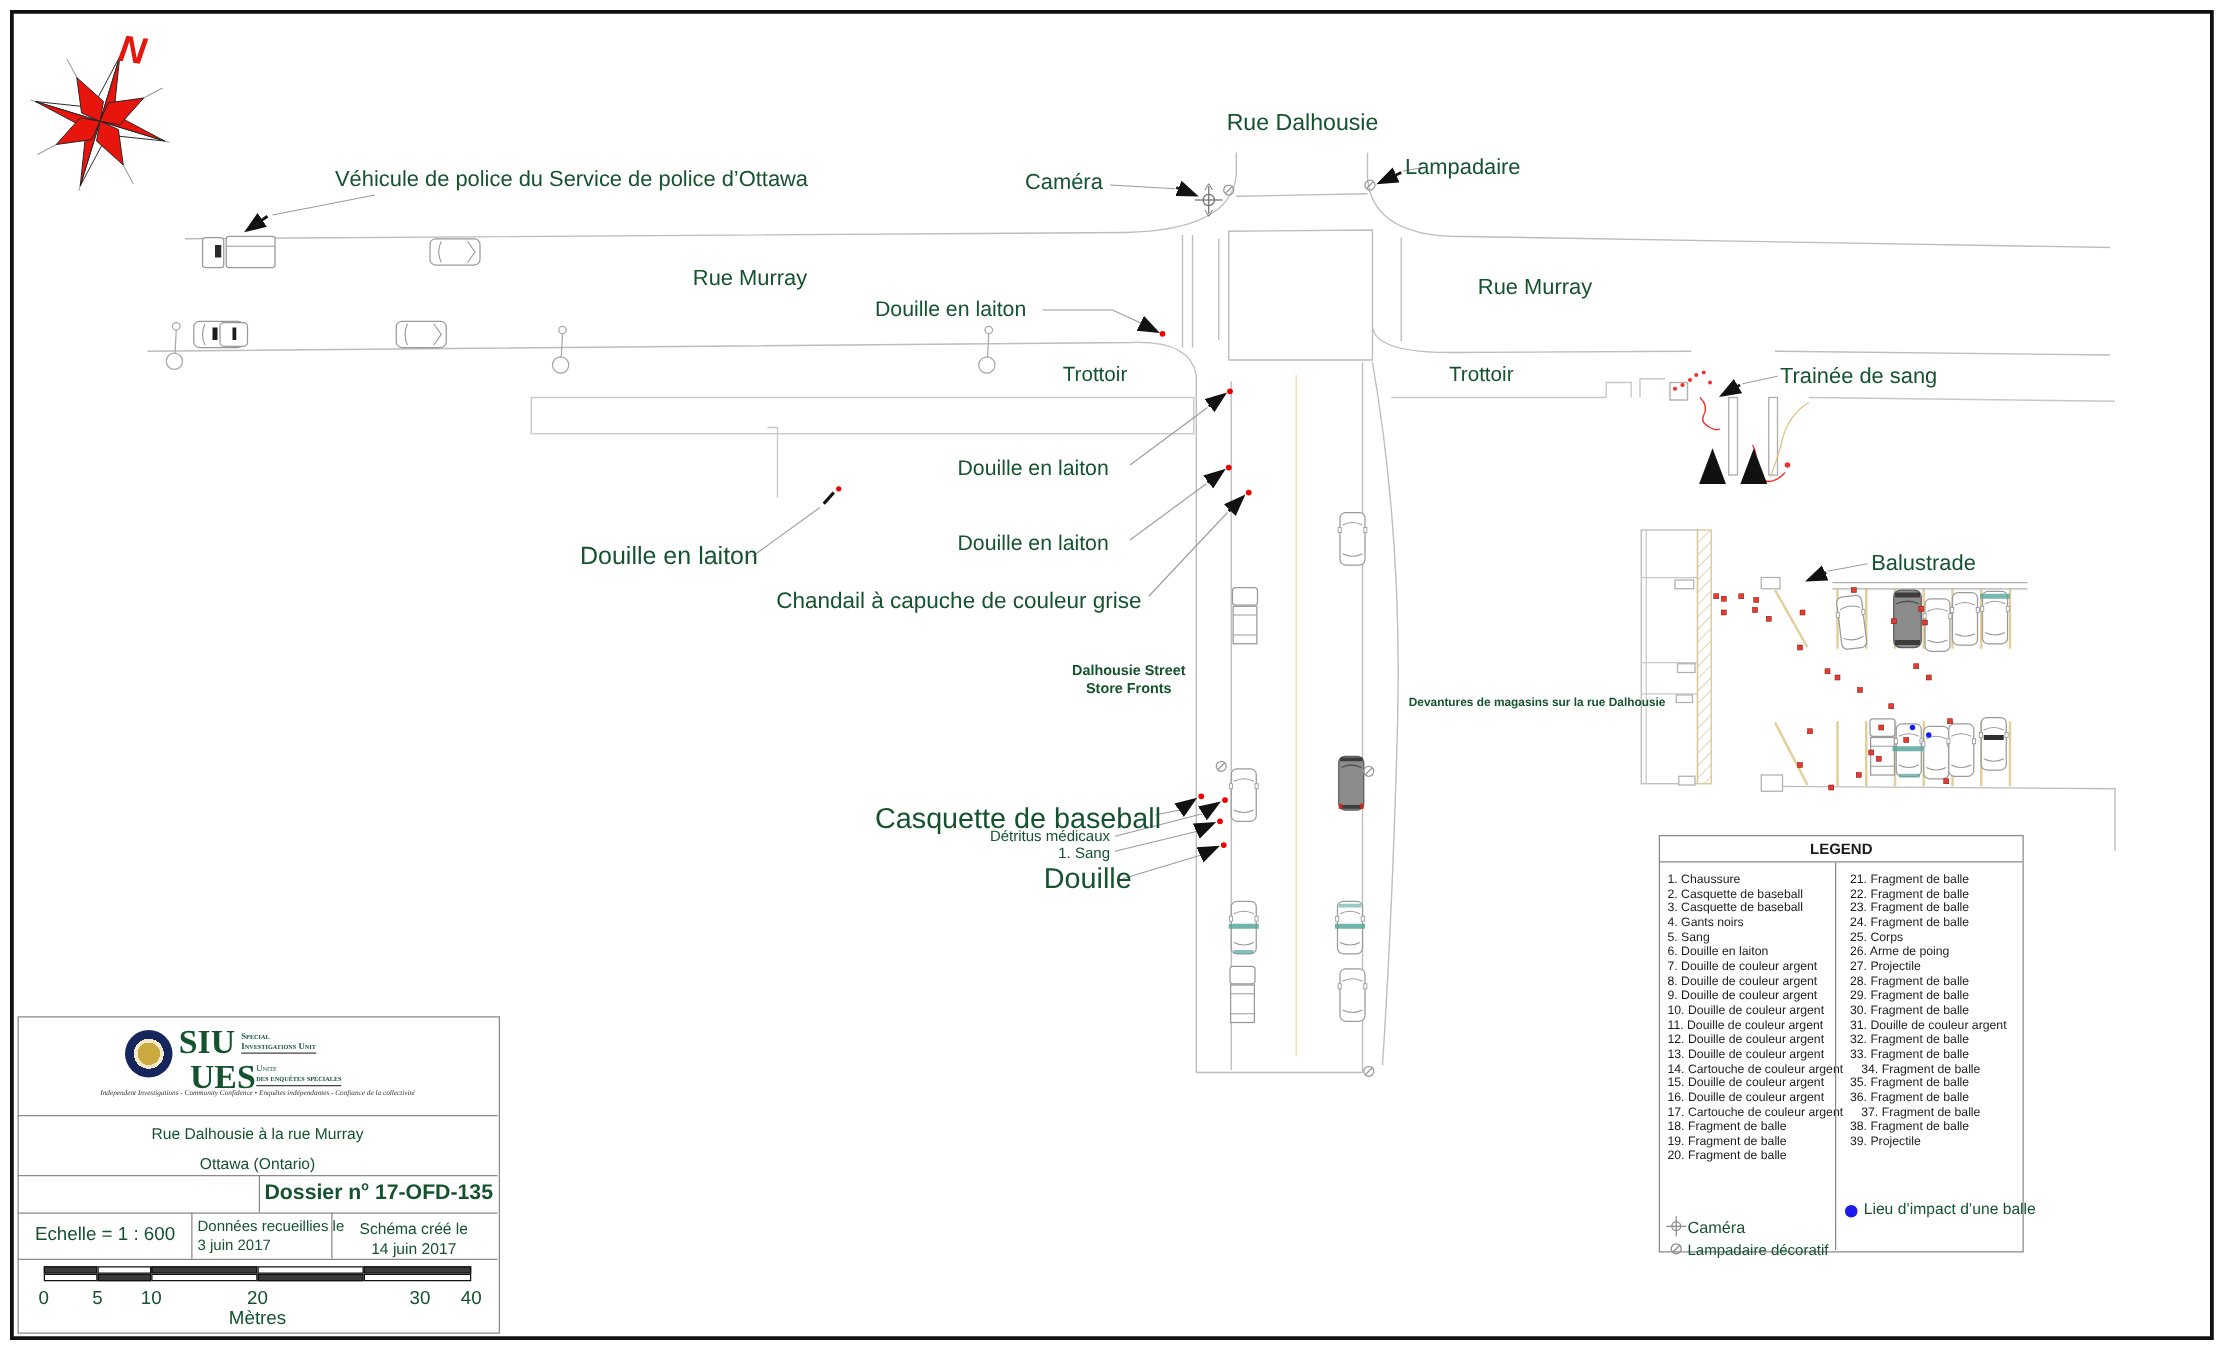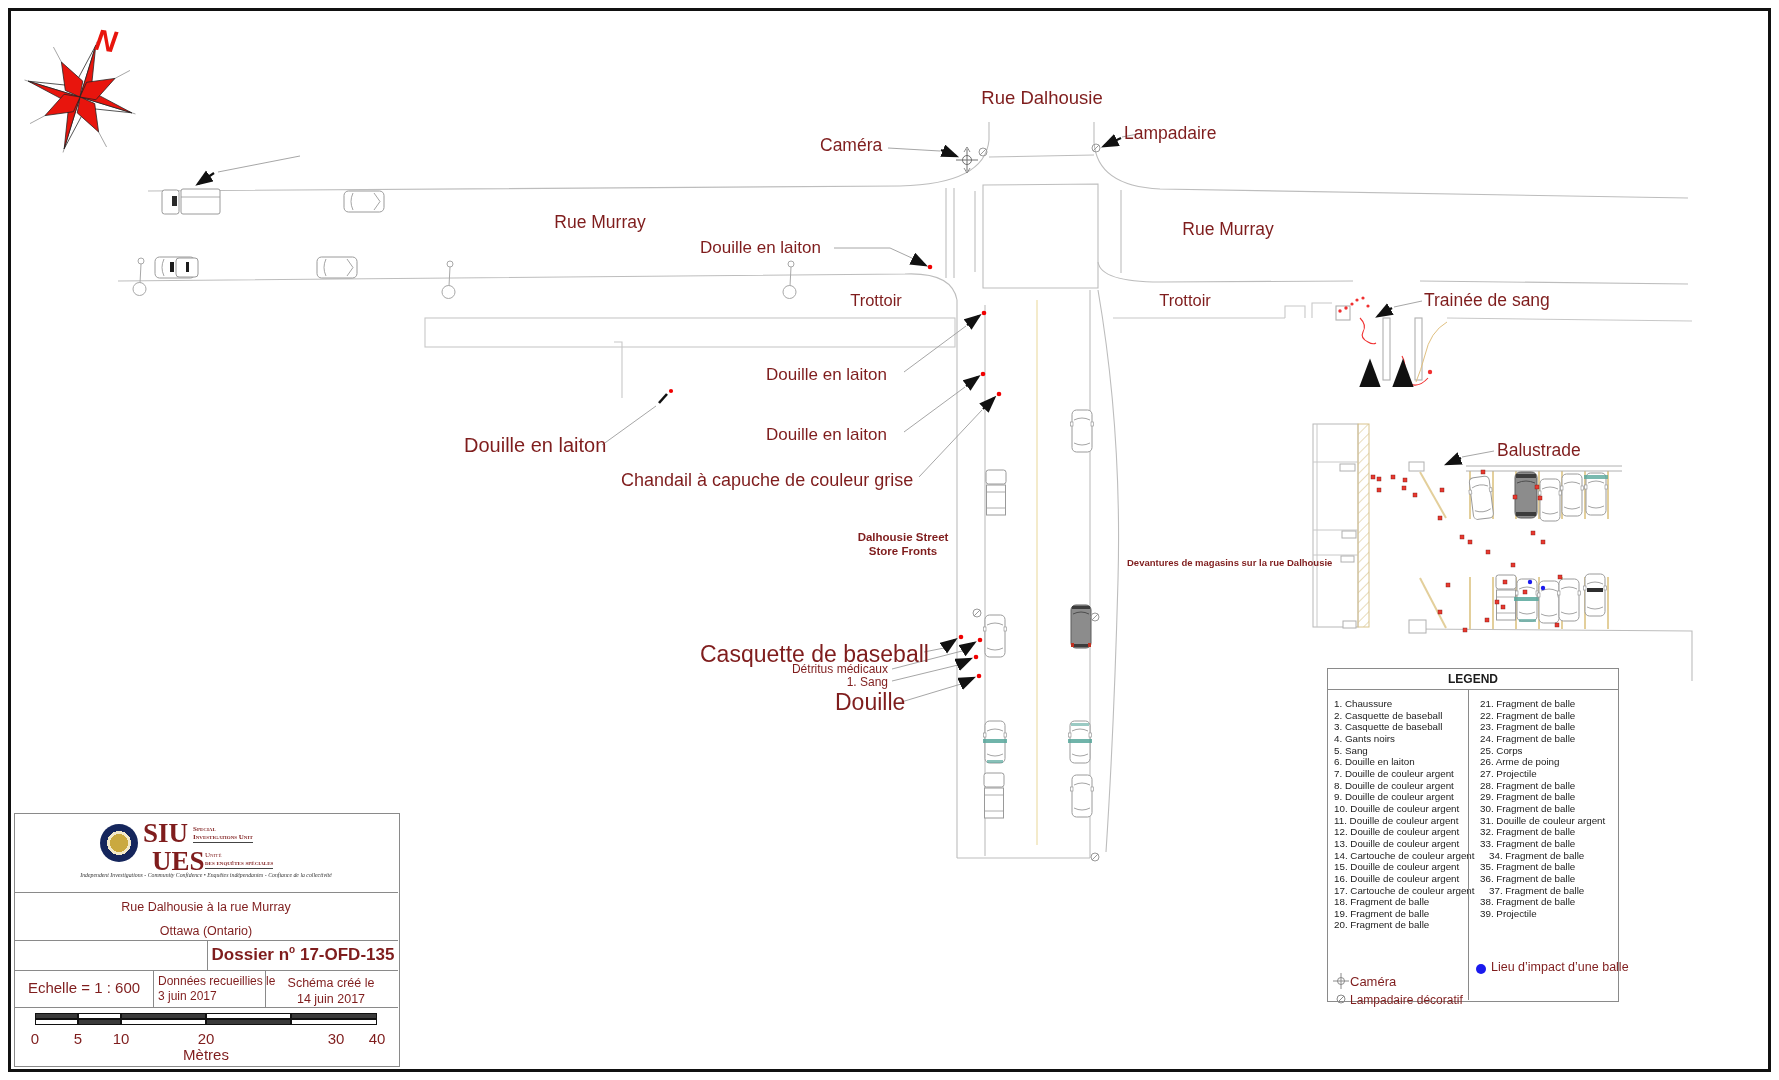--- a/index.html
+++ b/index.html
@@ -1,20 +1,20 @@
 <!DOCTYPE html>
 <html><head>
 <meta charset="utf-8">
 <style>
   html,body{margin:0;padding:0;background:#fff;}
   #canvas{position:relative;width:1779px;height:1080px;background:#fff;overflow:hidden;
           font-family:"Liberation Sans",sans-serif;color:#1b1b1b;}
   #frame{position:absolute;left:8px;top:8px;right:8px;bottom:8px;border:3px solid #111;}
   svg{position:absolute;left:0;top:0;}
-  .lbl{position:absolute;white-space:nowrap;color:#7f1d1d;}
+  .lbl{position:absolute;white-space:nowrap;color:#14532d;}
   .ctr{transform:translateX(-50%);}
   .b{font-weight:bold;}
   
   #legend{position:absolute;left:1327px;top:668px;width:290px;height:332px;
           border:1px solid #8a8a8a;background:#fff;font-size:9.8px;}
   #legend .ttl{height:20px;line-height:20px;text-align:center;font-weight:bold;
                font-size:12px;border-bottom:1px solid #8a8a8a;}
   #legend .cols{position:relative;height:310px;}
   #legend .div{position:absolute;left:140px;top:0;bottom:0;border-left:1px solid #8a8a8a;}
   #legend ul{margin:0;padding:8px 0 0 6px;list-style:none;line-height:11.65px;}
@@ -369,20 +369,21 @@
         <path d="M0,0 L-2,-16 L-28,-28 L-16,-2 Z" fill="#e8150d"></path>
         <path d="M0,0 L16,-2 L28,-28 L2,-16 Z" fill="#e8150d"></path>
         <path d="M0,0 L2,16 L28,28 L16,2 Z" fill="#e8150d"></path>
         <path d="M0,0 L-16,2 L-28,28 L-2,16 Z" fill="#e8150d"></path>
       </g>
     </g>
   </svg>
 
   <div class="lbl" style="left:95px;top:24px;font-size:30px;font-weight:bold;font-style:italic;color:#e8150d;transform:rotate(8deg);">N</div>
 
+  <div class="lbl" style="left:268px;top:133px;font-size:17.5px;">Véhicule de police du Service de police d’Ottawa</div>
   <div class="lbl ctr" style="left:1042px;top:87px;font-size:18.5px;">Rue Dalhousie</div>
   <div class="lbl" style="left:820px;top:135px;font-size:17.5px;">Caméra</div>
   <div class="lbl" style="left:1124px;top:123px;font-size:17.5px;">Lampadaire</div>
   <div class="lbl ctr" style="left:600px;top:212px;font-size:17.5px;">Rue Murray</div>
   <div class="lbl ctr" style="left:1228px;top:219px;font-size:17.5px;">Rue Murray</div>
   <div class="lbl" style="left:700px;top:238px;font-size:17px;">Douille en laiton</div>
   <div class="lbl ctr" style="left:876px;top:291px;font-size:16.5px;">Trottoir</div>
   <div class="lbl ctr" style="left:1185px;top:291px;font-size:16.5px;">Trottoir</div>
   <div class="lbl" style="left:1424px;top:290px;font-size:17.5px;">Trainée de sang</div>
   <div class="lbl" style="left:766px;top:365px;font-size:17px;">Douille en laiton</div>

